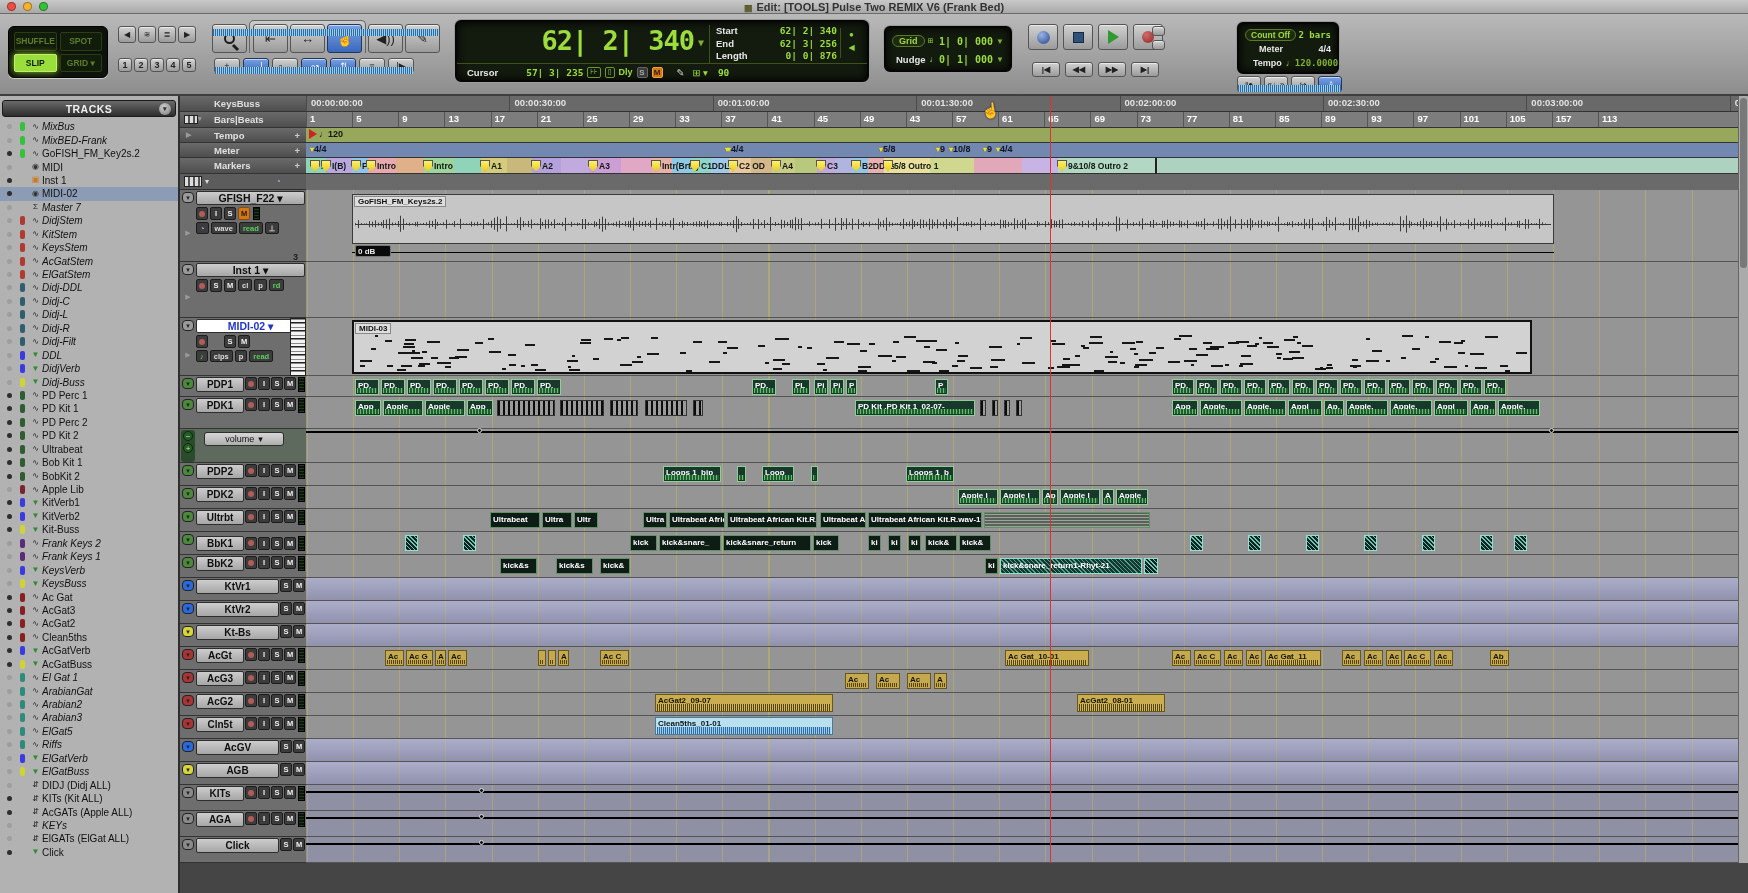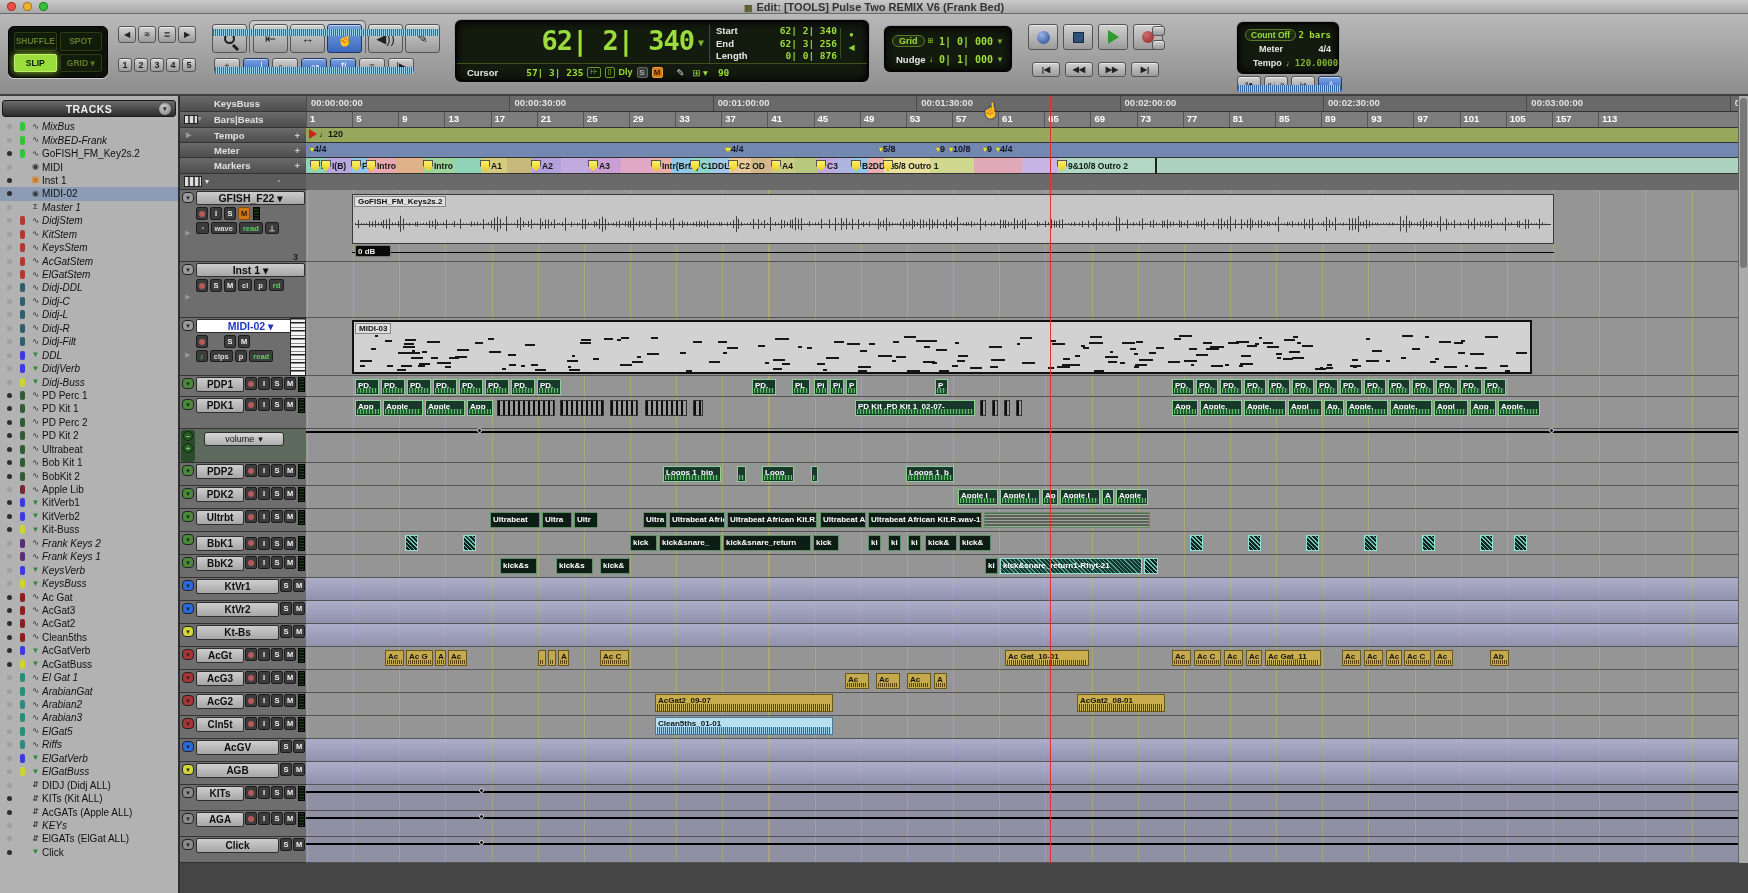--- a/index.html
+++ b/index.html
@@ -351,21 +351,21 @@
         <div class="bcell">13</div>
         <div class="bcell">17</div>
         <div class="bcell">21</div>
         <div class="bcell">25</div>
         <div class="bcell">29</div>
         <div class="bcell">33</div>
         <div class="bcell">37</div>
         <div class="bcell">41</div>
         <div class="bcell">45</div>
         <div class="bcell">49</div>
-        <div class="bcell">53</div>
+        <div class="bcell">43</div>
         <div class="bcell">57</div>
         <div class="bcell">61</div>
         <div class="bcell">65</div>
         <div class="bcell">69</div>
         <div class="bcell">73</div>
         <div class="bcell">77</div>
         <div class="bcell">81</div>
         <div class="bcell">85</div>
         <div class="bcell">89</div>
         <div class="bcell">93</div>
@@ -1703,21 +1703,21 @@
         <span class="dot on"></span>
         <span class="chip"></span>
         <span class="tic" style="color: rgb(51, 51, 51);">◉</span>
         <span class="tn">MIDI-02</span>
       </div>
 
       <div class="trow">
         <span class="dot"></span>
         <span class="chip"></span>
         <span class="tic" style="color: rgb(34, 34, 34);">Σ</span>
-        <span class="tn it">Master 1</span>
+        <span class="tn it">Master 7</span>
       </div>
 
       <div class="trow">
         <span class="dot"></span>
         <span class="chip" style="background: rgb(176, 58, 48);"></span>
         <span class="tic" style="color: rgb(34, 34, 34);">∿</span>
         <span class="tn it">DidjStem</span>
       </div>
 
       <div class="trow">

